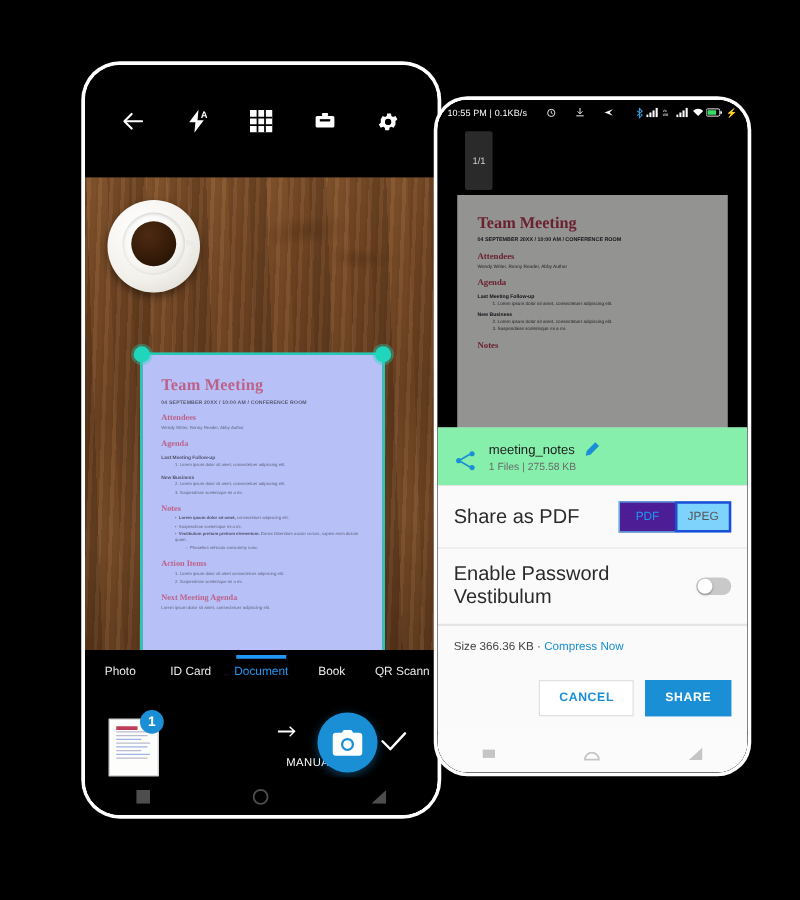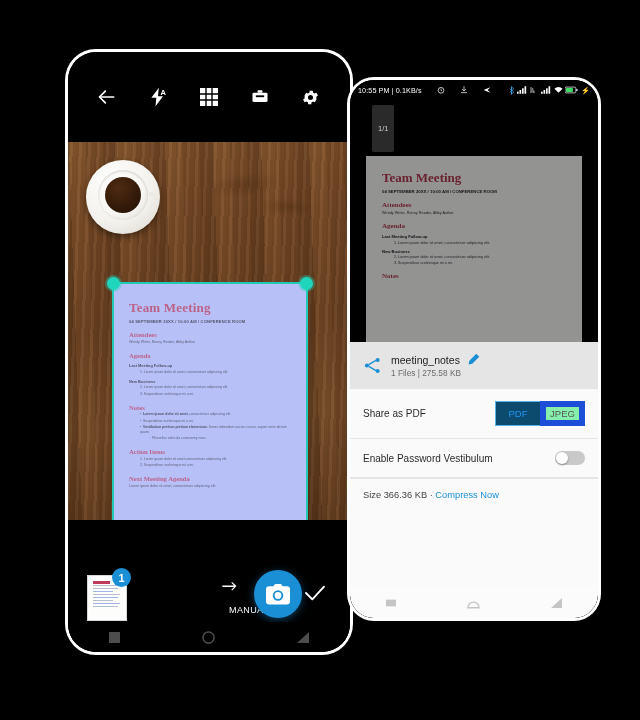--- a/index.html
+++ b/index.html
@@ -121,33 +121,33 @@
   .rd-title { font-family:"Liberation Serif", serif; font-weight:bold; color:#b73a52; font-size:13px; }
   .rd-sub { font-size:4.3px; font-weight:bold; color:#2a2a32; margin-top:3px; }
   .rd-h2 { font-family:"Liberation Serif", serif; font-weight:bold; color:#b73a52;
            font-size:7px; margin-top:7px; }
   .rd-body { font-size:3.8px; color:#3b3b44; margin-top:2px; }
   .rd-h3 { font-size:4.1px; font-weight:bold; color:#23232b; margin-top:4px; }
   .rd-li { font-size:3.7px; color:#3b3b44; margin-top:1.6px; margin-left:12px; }
 
   
   .sheet { position:absolute; left:0; right:0; top:262px; bottom:22px; background:#fafafa; }
-  .sheet-head { display:flex; align-items:center; gap:9px; padding:11px 13px 10px; background:#e5e5e5; }
+  .sheet-head { display:flex; align-items:flex-end; gap:9px; padding:11px 13px 10px; background:#86efac; }
   .share-glyph { flex:0 0 auto; }
   .fname-row { display:flex; align-items:center; gap:7px; }
   .fname { font-size:10.5px; color:#1d1d1d; }
   .fmeta { font-size:8.3px; color:#6b6b6b; margin-top:2px; }
   .divider { height:1px; background:#e4e4e4; }
   .row { display:flex; align-items:center; justify-content:space-between;
          padding:12px 13px; background:#fafafa; }
-  .row-lbl { font-size:10px; color:#2b2b2b; }
+  .row-lbl { font-size:16px; color:#2b2b2b; }
   .seg { display:flex; }
   .seg-btn { width:45px; height:25px; display:flex; align-items:center; justify-content:center;
-             font-size:9.5px; color:#555; background:#86efac; border:6px solid #1d4ed8; cursor:pointer; }
-  .seg-btn.sel { color:#2196f3; border:1.5px solid #5bb4e8; background:#0c4a6e; }
+             font-size:9.5px; color:#555; background:#7dd3fc; border:2px solid #1d4ed8; cursor:pointer; }
+  .seg-btn.sel { color:#2196f3; border:1.5px solid #5bb4e8; background:#4c1d95; }
   .seg-btn:first-child { border-right:none; }
   .toggle { width:30px; height:14px; border-radius:9px; background:#c9c9c9; position:relative;
             cursor:pointer; }
   .toggle .knob { position:absolute; left:1px; top:1px; width:12px; height:12px; border-radius:50%;
                   background:#fff; box-shadow:0 1px 2px rgba(0,0,0,.35); }
   .size-row { padding:11px 13px; font-size:9.3px; color:#444; background:#fafafa; }
   .compress { color:#1a8fd6; cursor:pointer; }
   .actions { display:flex; justify-content:flex-end; gap:9px; padding:11px 13px 12px; background:#fafafa; }
   .btn { font-size:9.8px; font-weight:bold; letter-spacing:.5px; padding:8px 15px; cursor:pointer; }
   .btn-cancel { background:#fff; color:#1a8fd6; border:1px solid #e0e0e0; }
@@ -240,20 +240,27 @@
           </div>
 
           <div class="crop-box">
             <div class="handle-dot hd-tl"></div>
             <div class="handle-dot hd-tr"></div>
 
           </div>
         </div>
       </div>
 
+      <div class="modes">
+        <div class="mode">Photo</div>
+        <div class="mode">ID Card</div>
+        <div class="mode active">Document</div>
+        <div class="mode">Book</div>
+        <div class="mode">QR Scann</div>
+      </div>
 
       <div class="cam-bottom">
         <div class="thumb">
           <div class="thumb-inner">
             <div class="tl-title"></div>
             <div class="tl-line lg"></div>
             <div class="tl-line md"></div>
             <div class="tl-line sh blue"></div>
             <div class="tl-line lg"></div>
             <div class="tl-line md blue"></div>
@@ -405,20 +412,24 @@
             </div>
         </div>
         <div class="divider"></div>
 
         <div class="divider"></div>
 
         <div class="size-row">
           <span>Size 366.36 KB  · </span><span class="compress">Compress Now</span>
         </div>
 
+        <div class="actions">
+          <div class="btn btn-cancel">CANCEL</div>
+          <div class="btn btn-share">SHARE</div>
+        </div>
       </div>
 
       <div class="navbar light">
         <svg class="nv" width="10" height="10" viewBox="0 0 12 12">
             <rect x="0" y="2" width="12" height="8" fill="#9a9a9a"></rect>
           </svg>
         <svg class="nv" width="13" height="11" viewBox="0 0 14 11">
             <path d="M1 10a6 6 0 0112 0z" fill="none" stroke="#9a9a9a" stroke-width="1.5"></path>
           </svg>
         <svg class="nv" width="11" height="10" viewBox="0 0 12 11">

